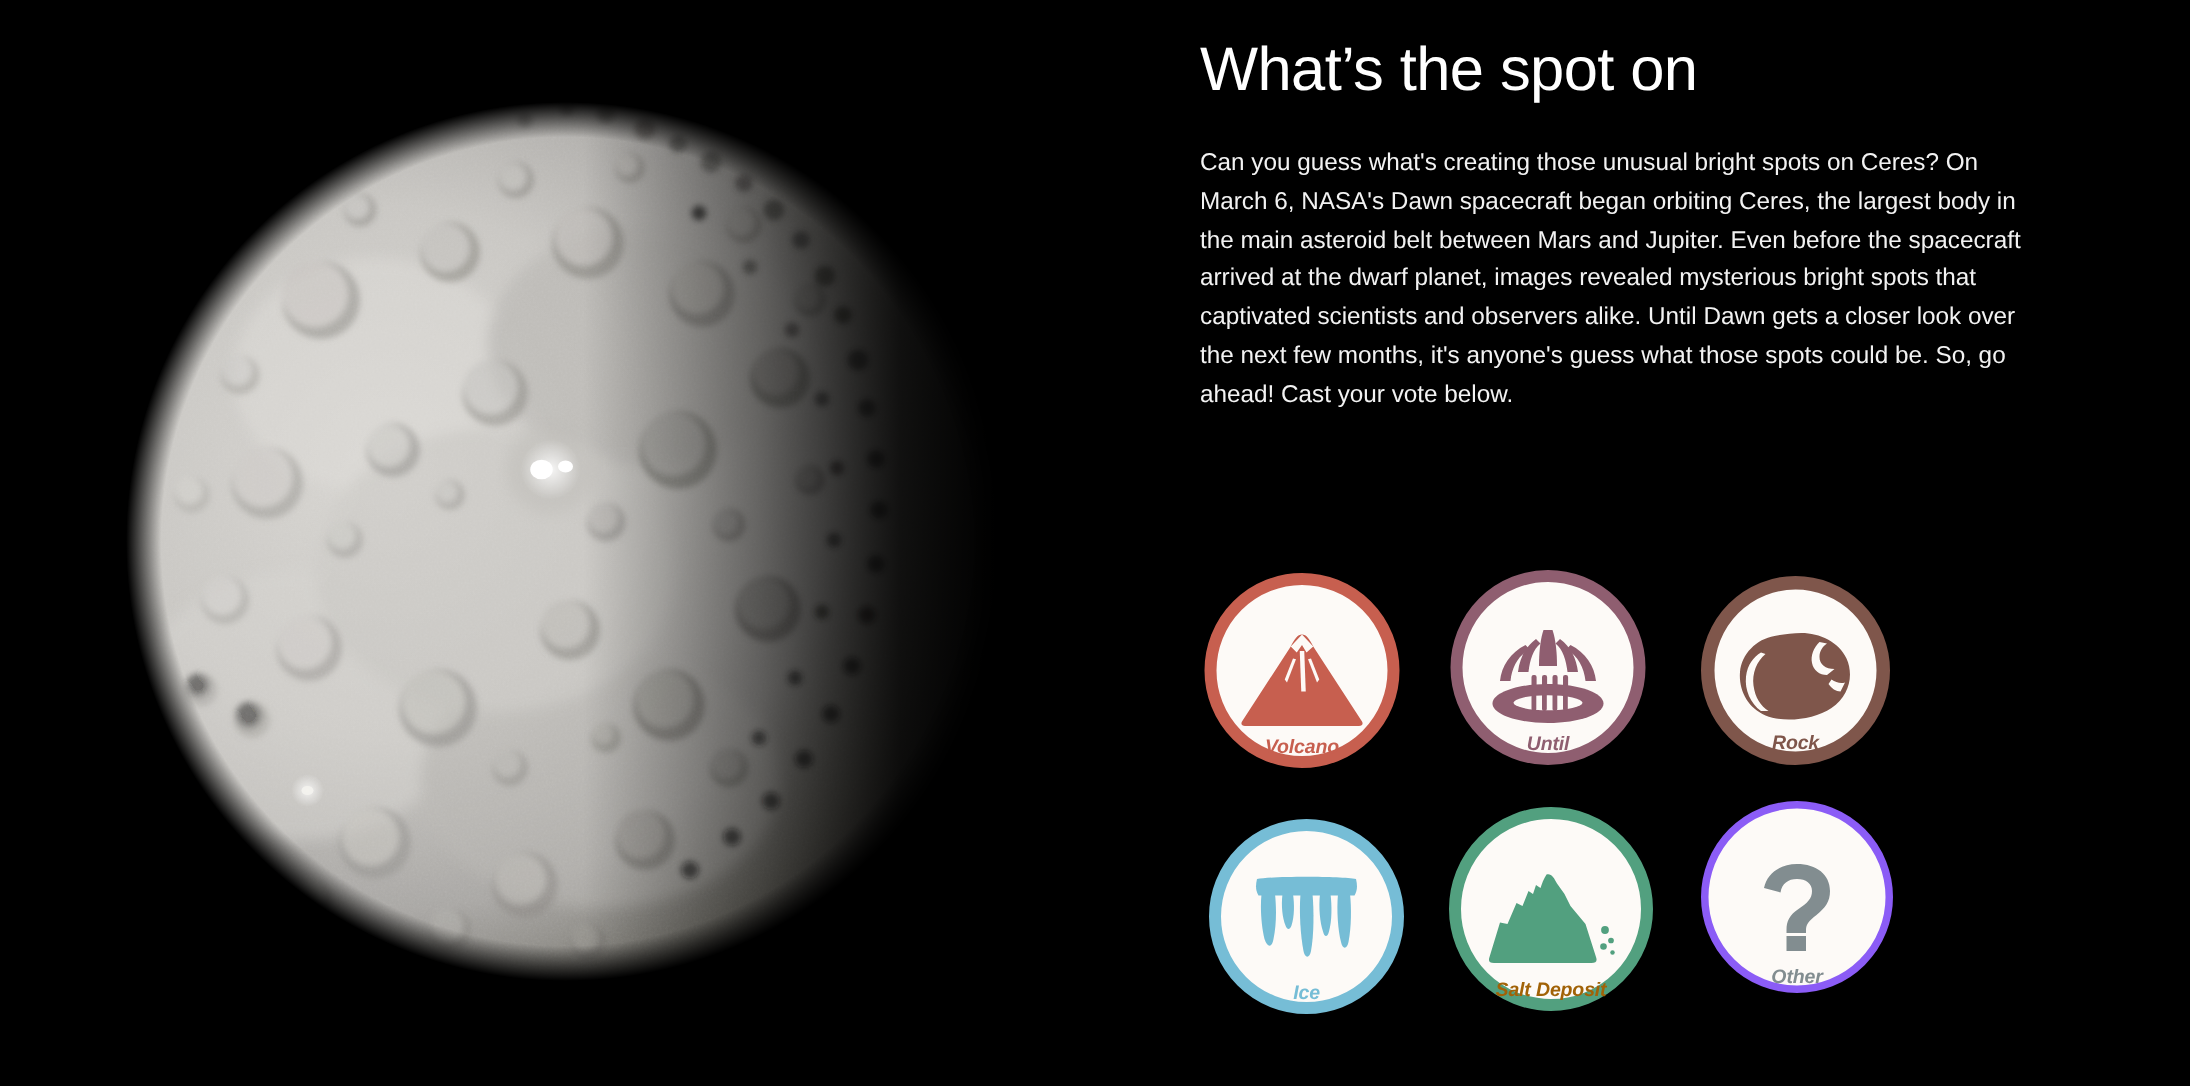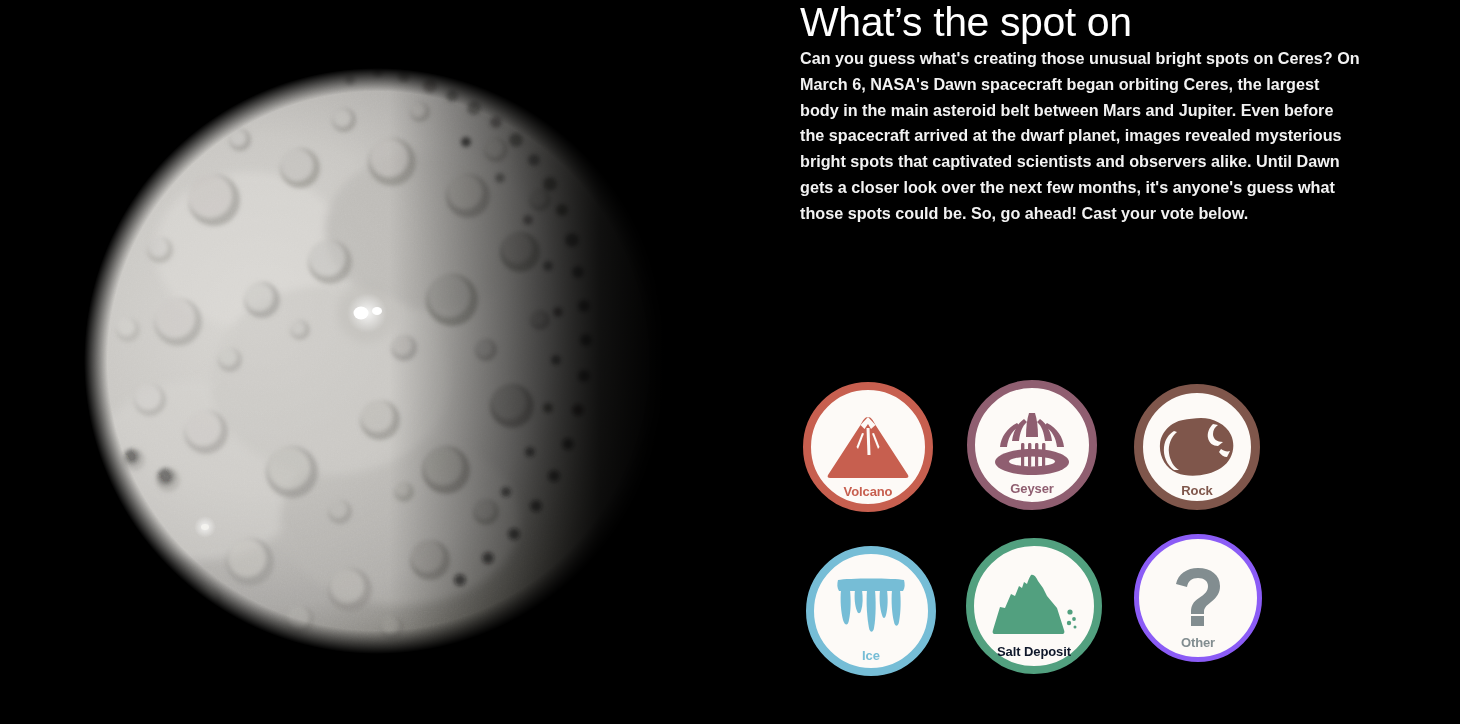--- a/index.html
+++ b/index.html
@@ -16,48 +16,49 @@
     background:#000; overflow:hidden;
   }
   #ceres-svg { position:absolute; left:0; top:0; }
 
   
   #content {
     position:absolute; left:800px; top:0;
     width:600px; height:724px;
   }
 
-  #headline { }
+  #headline { padding-top:24px; }
   .head-line1 {
     font-size:41px; font-weight:400; color:#fff;
     letter-spacing:-0.4px; line-height:1.12;
   }
   .head-line2 {
     font-size:62px; font-weight:700; color:#fff;
     letter-spacing:-1.2px; line-height:1.12; margin-top:2px;
   }
 
   #body-copy {
-    width:560px;
+    margin-top:26px; width:560px;
     font-size:16.2px; line-height:25.8px;
-    color:#f2f2f2; font-weight:700;
+    color:#f2f2f2; font-weight:400;
   }
 
   
   #vote-grid {
     position:absolute; left:3px; top:378px;
     width:480px; height:310px;
   }
   .badge {
     position:absolute;
     border-radius:50%;
     background:#fdfaf7;
     display:flex; flex-direction:column;
-    align-items:center; justify-content:center;
+    align-items:center; justify-content:flex-end;
     cursor:pointer;
+    font-style:italic;
   }
   .badge-art {
     position:relative;
     display:flex; align-items:flex-end; justify-content:center;
   }
   .badge-label {
     font-size:13px; font-weight:700;
     letter-spacing:-0.1px;
     text-align:center; line-height:1;
   }
@@ -74,21 +75,21 @@
   .b-geyser  .badge-art { height:62px; margin-top:18px; }
   .b-rock    .badge-art { height:58px; margin-top:20px; }
   .b-ice     .badge-art { height:62px; margin-top:18px; }
   .b-salt    .badge-art { height:64px; margin-top:20px; }
   .b-other   .badge-art { height:58px; margin-top:20px; }
 
   .b-volcano .badge-label { margin-top:6px;  color:#c75f4f; }
   .b-geyser  .badge-label { margin-top:7px;  color:#8f5e70; }
   .b-rock    .badge-label { margin-top:8px;  color:#7f564b; }
   .b-ice     .badge-label { margin-top:9px;  color:#76bdd6; }
-  .b-salt    .badge-label { margin-top:7px;  color:#0f172a; }
+  .b-salt    .badge-label { margin-top:7px;  color:#a16207; }
   .b-other   .badge-label { margin-top:10px; color:#828d90; }
 </style>
 </head>
 <body>
 
 <div id="ceres-panel">
   <svg id="ceres-svg" width="790" height="724" viewBox="0 0 790 724">
     <defs>
 
       <radialGradient id="discLight" cx="0.30" cy="0.42" r="0.86">
@@ -330,21 +331,21 @@
           </g>
           <ellipse cx="41" cy="48.5" rx="23" ry="5" fill="#fdfaf7"></ellipse>
           <g fill="#8f5e70">
             <rect x="30" y="42" width="3.2" height="12" rx="1.3"></rect>
             <rect x="37" y="42" width="3.2" height="12" rx="1.3"></rect>
             <rect x="44" y="42" width="3.2" height="12" rx="1.3"></rect>
             <rect x="51" y="42" width="3.2" height="12" rx="1.3"></rect>
           </g>
         </svg>
       </div>
-      <div class="badge-label">Geyser</div>
+      <div class="badge-label">Until</div>
     </div>
 
     <div class="badge b-rock">
       <div class="badge-art">
         <svg width="80" height="58" viewBox="0 0 80 58">
           <path d="M26 2 C14 4 4 14 3 26 C2 38 8 50 20 55 C32 60 52 58 64 50 C76 42 79 28 74 17 C69 6 56 0 44 0 C38 0 31 1 26 2 Z" fill="#7f564b"></path>
           <path d="M20 14 C14 19 11 27 12 35 C13 43 17 49 22 52 L17 52 C10 47 6 38 7 29 C8 21 12 16 17 13 Z" fill="#fdfaf7"></path>
           <path d="M56 6 C52 10 50 15 51 20 C52 25 56 28 61 28 L66 24 C60 24 56 21 56 16 C56 12 58 9 61 7 Z" fill="#fdfaf7"></path>
           <path d="M64 31 C67 33 70 34 73 33 L70 39 C67 39 64 37 62 34 Z" fill="#fdfaf7"></path>
         </svg>

